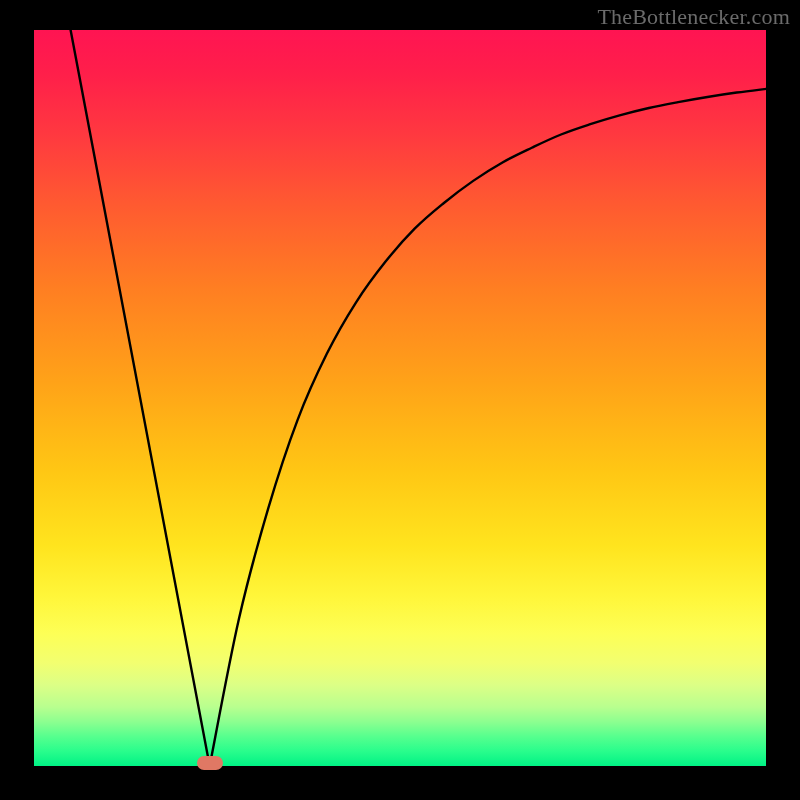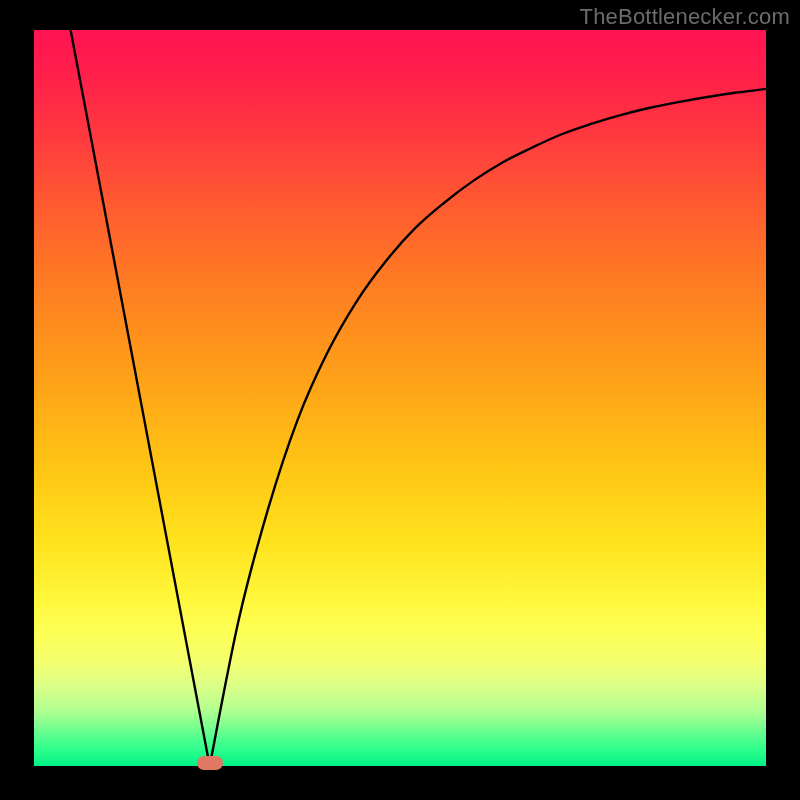--- a/index.html
+++ b/index.html
@@ -18,20 +18,21 @@
     background: #000;
   }
   .attribution {
     position: absolute;
     top: 4px;
     right: 10px;
     color: #6b6b6b;
     font-size: 22px;
     font-weight: 500;
     letter-spacing: 0.2px;
+    font-family: Liberation Serif, serif;
   }
   .plot-wrap {
     position: absolute;
     left: 34px;
     top: 30px;
     width: 732px;
     height: 736px;
   }
   .gradient-bg {
     position: absolute;

